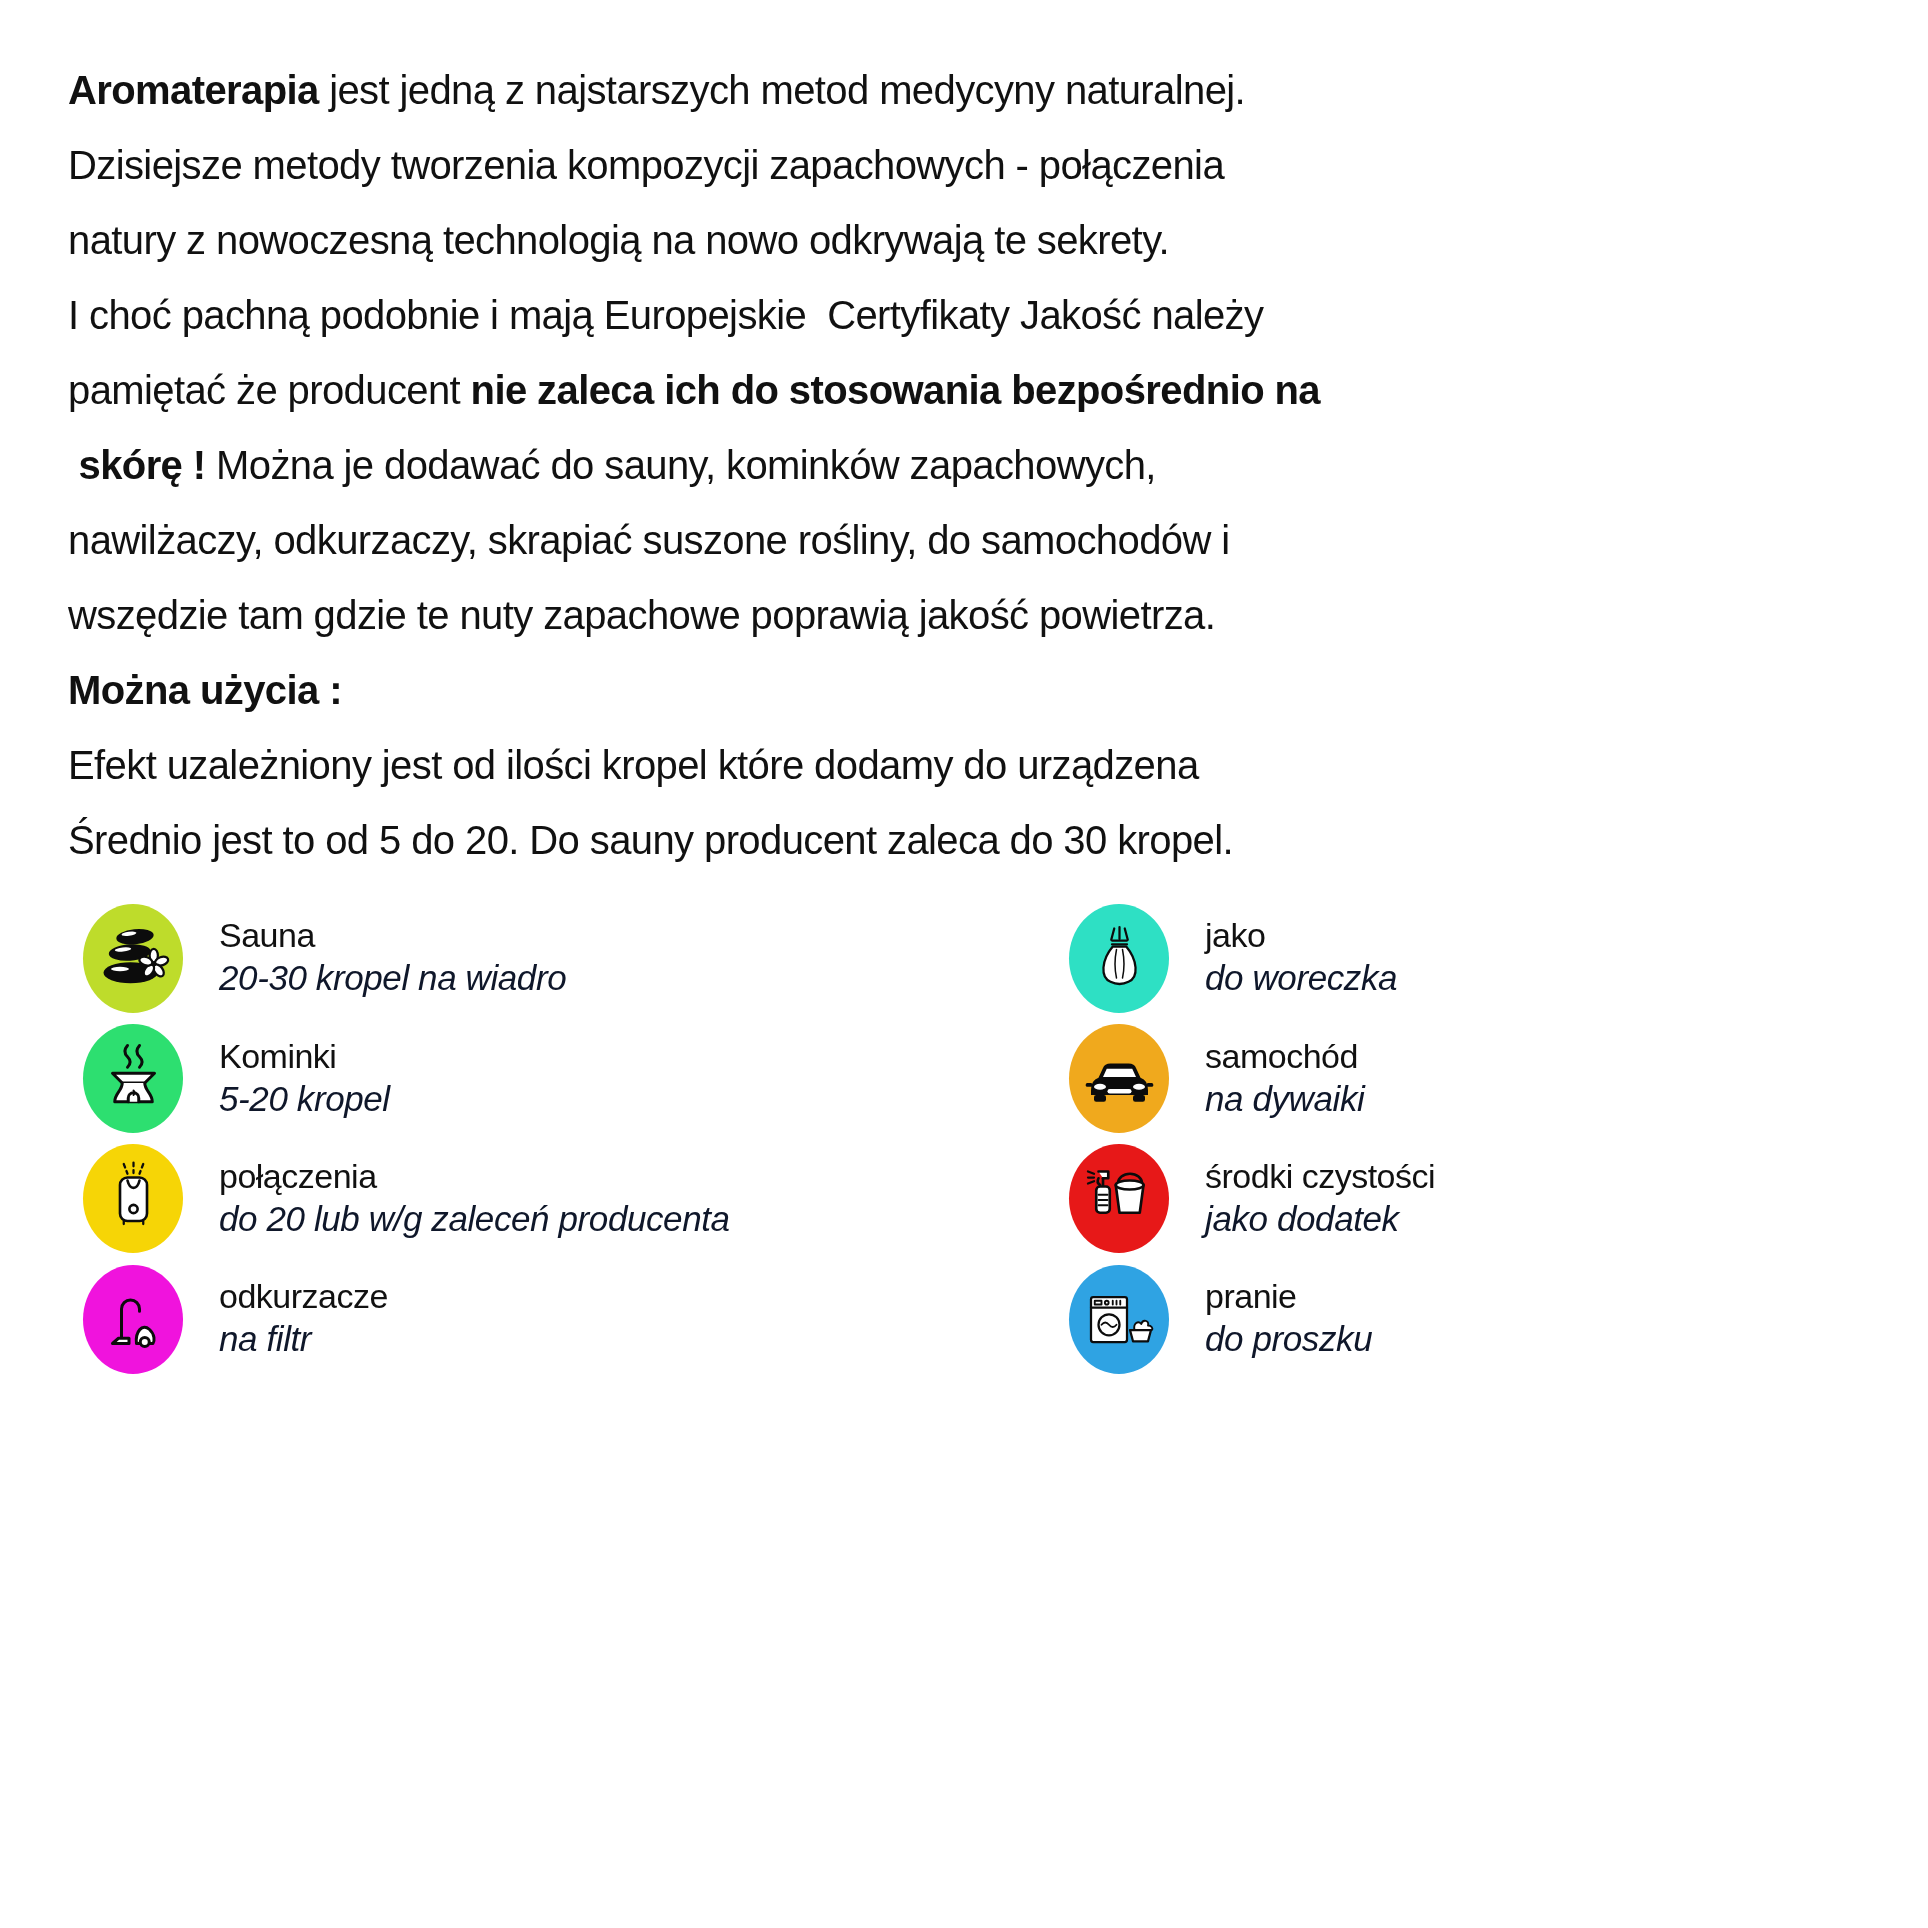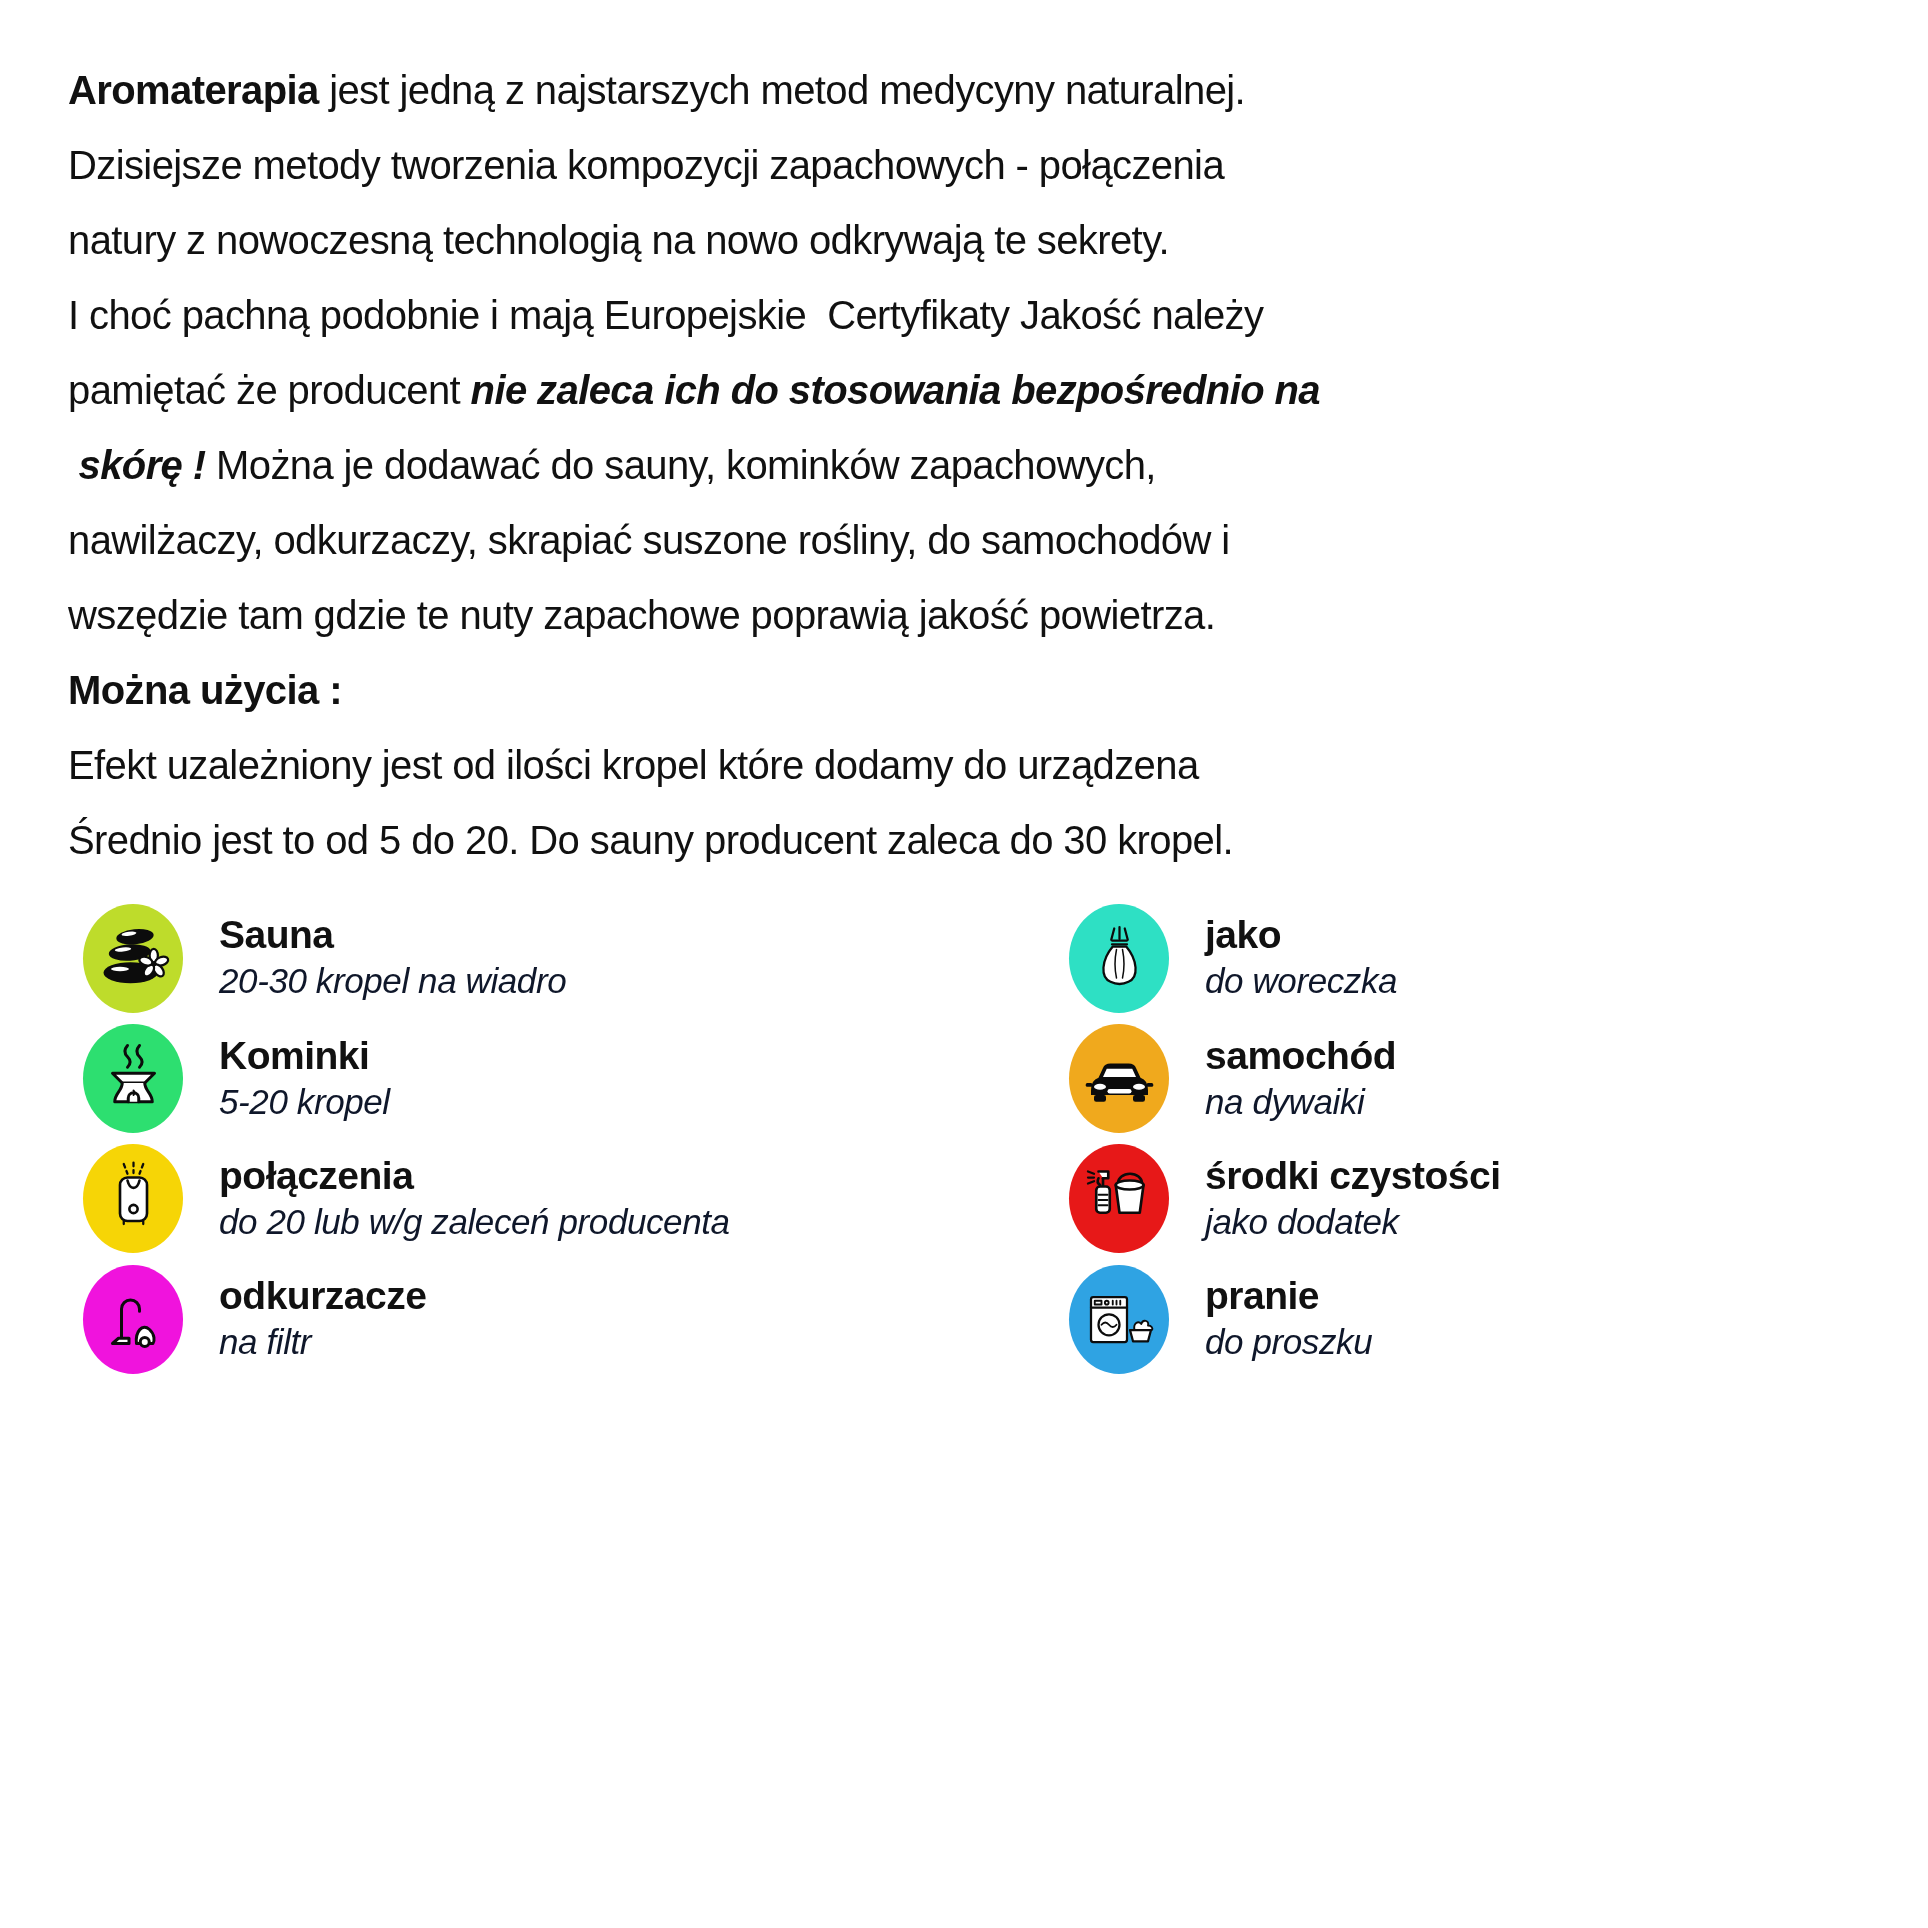--- a/index.html
+++ b/index.html
@@ -4,33 +4,33 @@
 <style>
   html,body{margin:0;padding:0;background:#fff;}
   body{
     width:1928px;height:1928px;overflow:hidden;
     font-family:"Liberation Sans",sans-serif;color:#111;
   }
   .sheet{position:relative;width:1928px;height:1928px;background:#ffffff;}
   .text-block{padding:53px 38px 0 68px;}
   .line{font-size:40px;line-height:75px;letter-spacing:-0.6px;white-space:pre;}
   .b{font-weight:700;}
-  .bi{font-weight:700;font-style:italic;}
+  .bi{font-weight:700;}
   .usage-grid{display:flex;margin-left:83px;margin-top:24.5px;}
   .col{display:flex;flex-direction:column;gap:9.4px;}
   .col-left{width:986px;flex:0 0 986px;}
   .col-right{flex:1;}
   .item{display:flex;align-items:center;gap:36px;height:111px;}
   .badge{
     flex:0 0 100px;width:100px;height:109px;border-radius:50%;
     display:flex;align-items:center;justify-content:center;
   }
   .badge svg{width:75px;height:75px;display:block;}
   .labels{display:flex;flex-direction:column;justify-content:center;}
-  .title{font-weight:700;font-size:39px;line-height:1.18;letter-spacing:-0.5px;}
+  .title{font-weight:400;font-size:34px;line-height:1.18;letter-spacing:-0.5px;}
   .subtitle{font-style:italic;font-size:35px;line-height:1.3;color:#0f172a;letter-spacing:-0.4px;}
 </style>
 </head>
 <body>
 
 <div class="sheet">
 
   <div class="text-block">
     <div class="line"><span class="b">Aromaterapia</span><span> jest jedną z najstarszych metod medycyny naturalnej.</span></div>
     <div class="line">Dzisiejsze metody tworzenia kompozycji zapachowych - połączenia</div>

